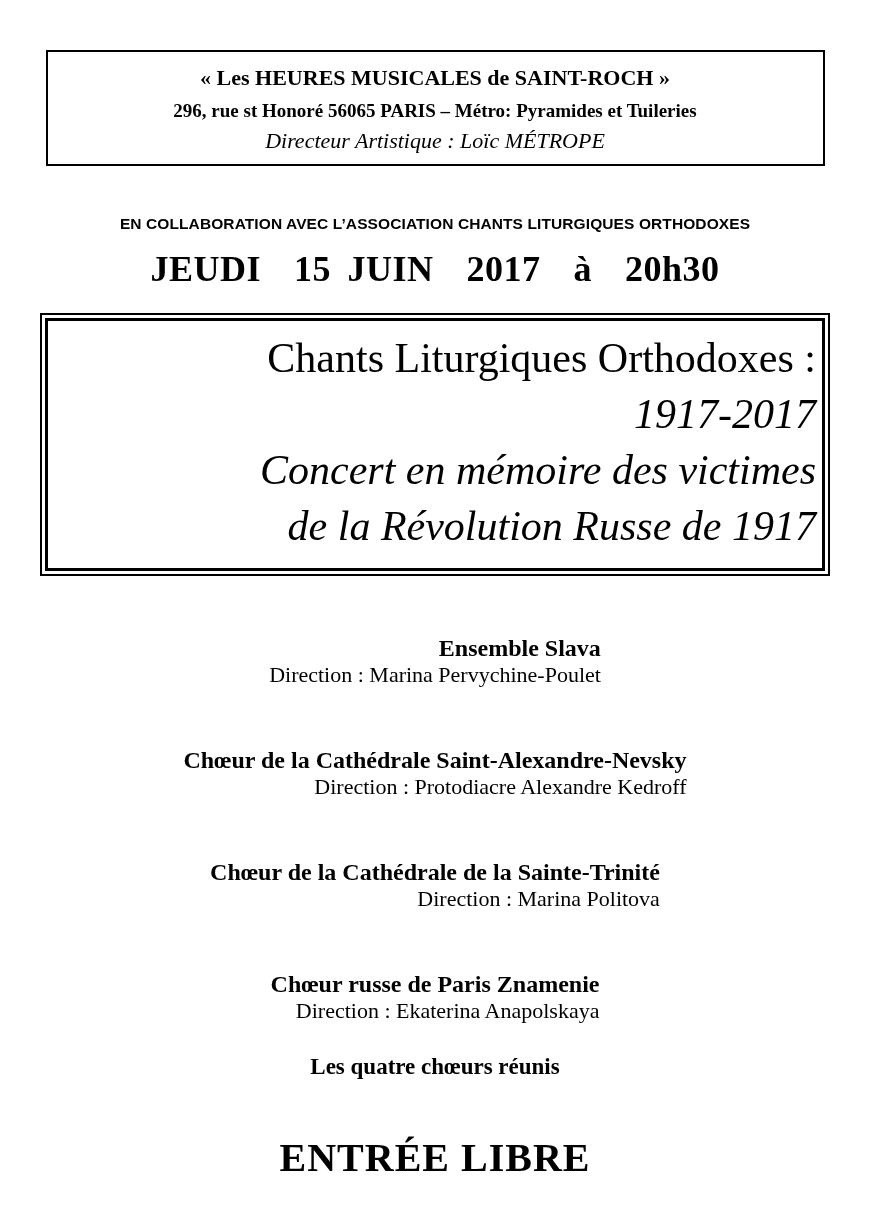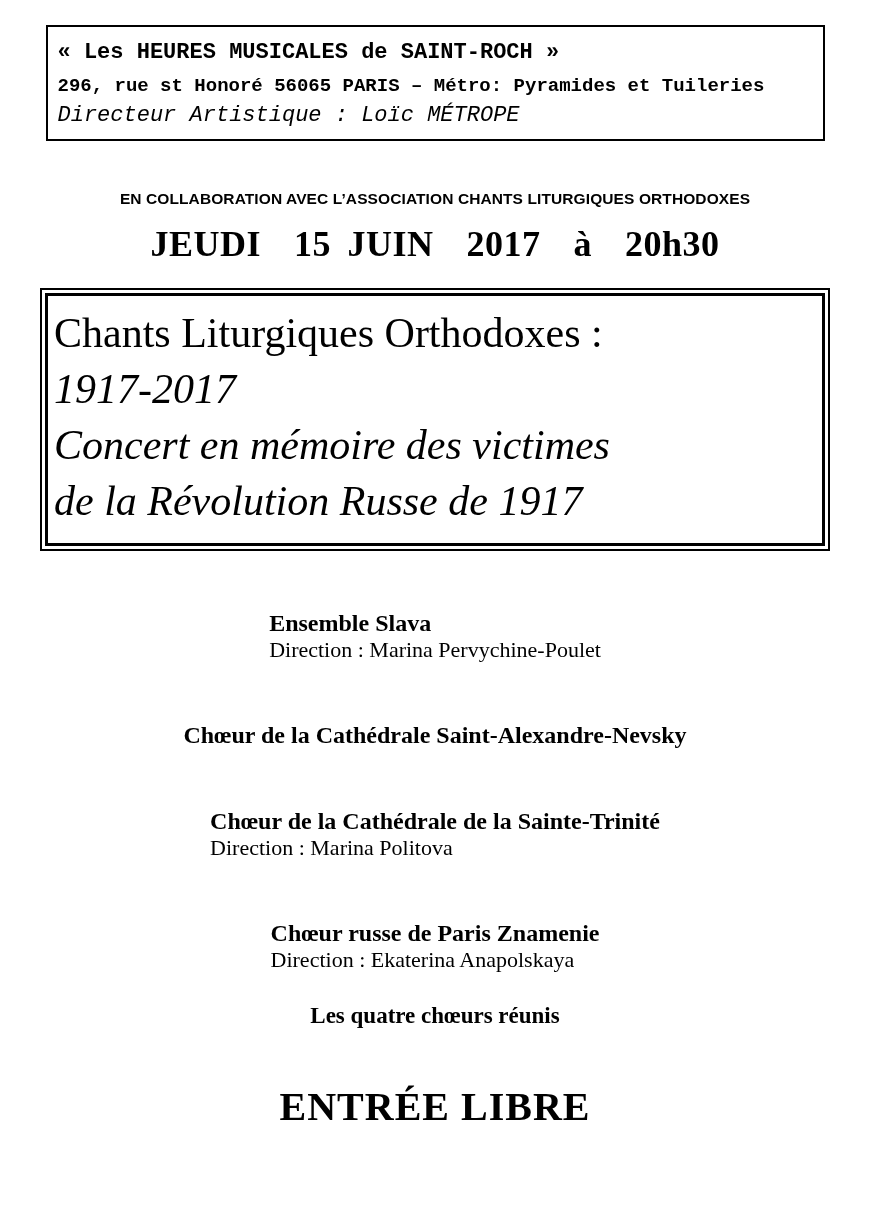--- a/index.html
+++ b/index.html
@@ -17,25 +17,25 @@
   .page {
     width: 870px;
     height: 1231px;
     display: flex;
     flex-direction: column;
     align-items: center;
   }
 
   
   .header-box {
-    margin-top: 25px;
+    margin-top: 50px;
     width: 779px;
     border: 2px solid #000000;
+    text-align: center;
     padding: 13px 10px 12px 10px;
-    font-family: Liberation Mono, monospace;
   }
   .header-title {
     font-size: 22px;
     line-height: 26px;
     font-weight: bold;
   }
   .header-address {
     margin-top: 8px;
     font-size: 19px;
     line-height: 24px;
@@ -74,33 +74,33 @@
 
   
   .title-box-outer {
     margin-top: 23px;
     width: 790px;
     border: 2px solid #000000;
     padding: 3px;
   }
   .title-box-inner {
     border: 3px solid #000000;
-    text-align: left;
+    text-align: right;
     padding: 9px 6px 14px 6px;
   }
   .title-line {
     font-size: 42px;
     line-height: 56px;
   }
   .title-line.italic { font-style: italic; }
 
   
   .performer {
     margin-top: 58px;
-    text-align: left;
+    text-align: right;
   }
   .performer:first-of-type { margin-top: 22px; }
   .performer-name {
     font-size: 24px;
     line-height: 28px;
     font-weight: bold;
   }
   .performer-direction {
     font-size: 22px;
     line-height: 26px;
@@ -147,20 +147,21 @@
     </div>
   </div>
 
   <div class="performer">
     <div class="performer-name">Ensemble Slava</div>
     <div class="performer-direction">Direction : Marina Pervychine-Poulet</div>
   </div>
 
   <div class="performer">
     <div class="performer-name">Chœur de la Cathédrale Saint-Alexandre-Nevsky</div>
+    <div class="performer-direction">Direction : Protodiacre Alexandre Kedroff</div>
   </div>
 
   <div class="performer">
     <div class="performer-name">Chœur de la Cathédrale de la Sainte-Trinité</div>
     <div class="performer-direction">Direction : Marina Politova</div>
   </div>
 
   <div class="performer">
     <div class="performer-name">Chœur russe de Paris Znamenie</div>
     <div class="performer-direction">Direction : Ekaterina Anapolskaya</div>

